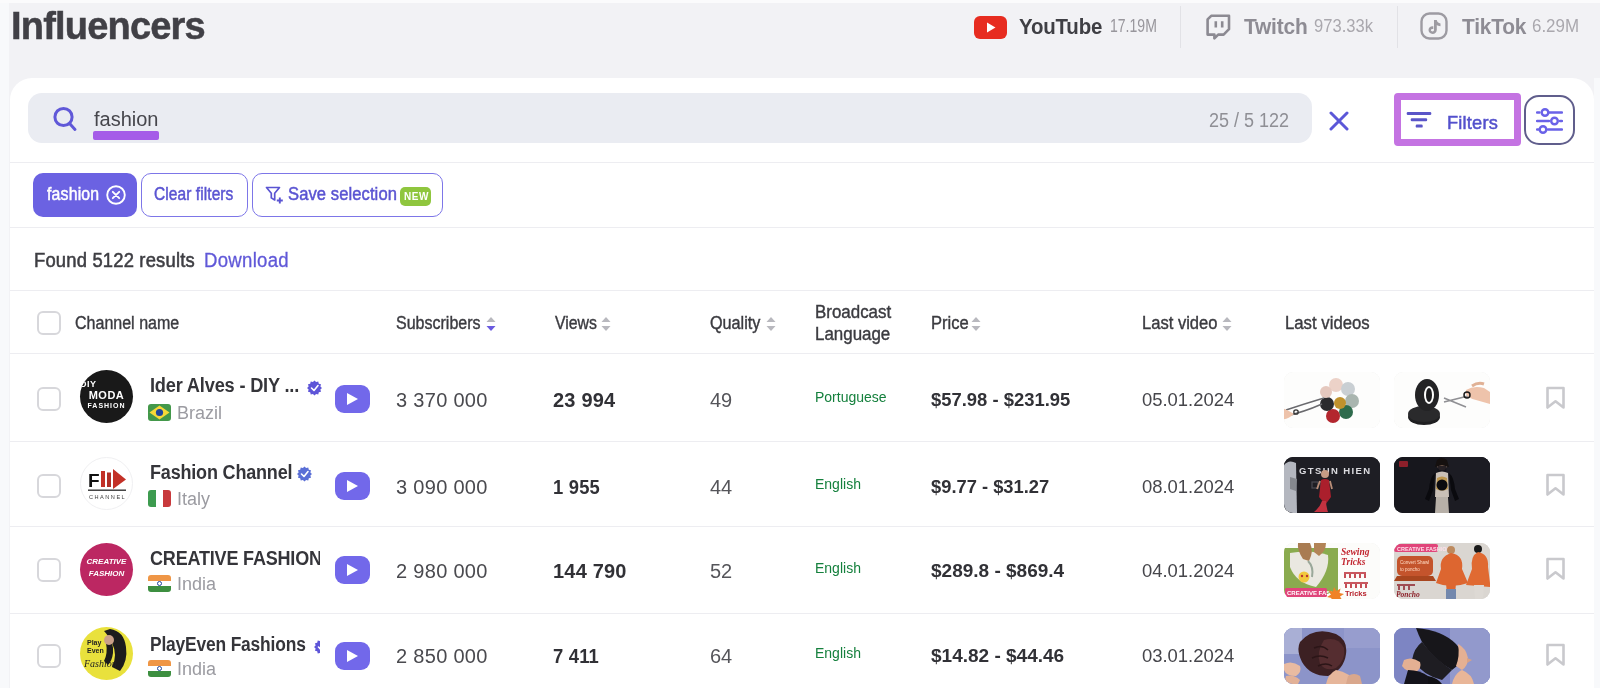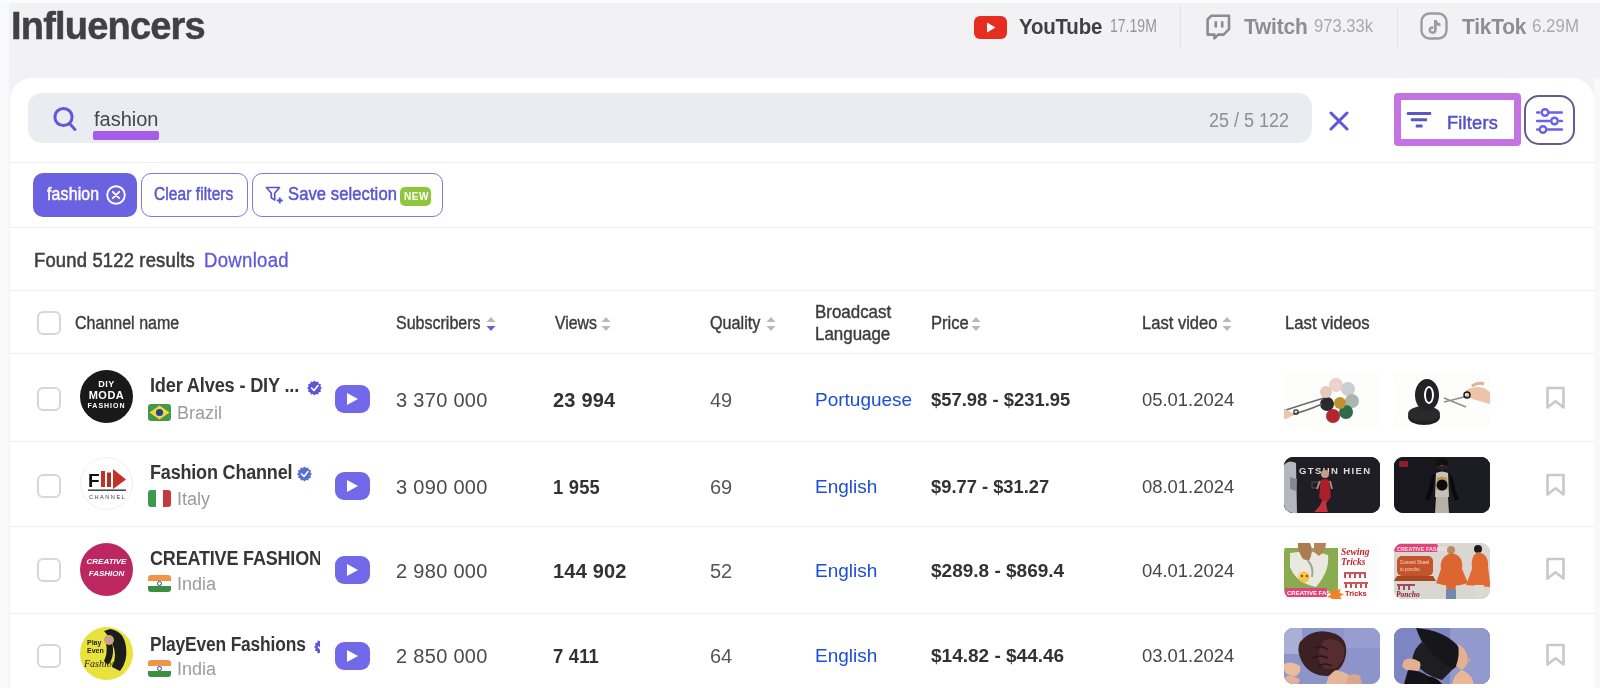--- a/index.html
+++ b/index.html
@@ -11,21 +11,21 @@
 .cb { position:absolute; left:37px; width:24px; height:24px; border:2px solid #d7d7db; border-radius:6px; background:#fff; }
 .avatar { position:absolute; left:80px; width:53px; height:53px; border-radius:50%; overflow:hidden; }
 .chname { position:absolute; left:150px; font-size:20px; font-weight:bold; color:#35353a; letter-spacing:-0.2px; white-space:nowrap; }
 .country { position:absolute; font-size:18px; color:#9b9ba1; }
 .flag { position:absolute; left:148px; width:23px; height:17px; border-radius:3px; overflow:hidden; }
 .play { position:absolute; left:335px; width:35px; height:28px; border-radius:9px; background:#7268ea; }
 .play svg { position:absolute; left:11px; top:7px; }
 .subs { position:absolute; left:396px; font-size:20px; color:#4a4a4f; letter-spacing:0.3px; }
 .views { position:absolute; left:553px; font-size:20px; font-weight:bold; color:#313136; letter-spacing:0.2px; }
 .qual { position:absolute; left:710px; font-size:20px; color:#55555a; }
-.lang { position:absolute; left:815px; font-size:19px; color:#1d4ed8; }
+.lang { position:absolute; left:815px; font-size:14px; color:#15803d; }
 .price { position:absolute; left:931px; font-size:19px; font-weight:bold; color:#313136; }
 .date { position:absolute; left:1142px; font-size:19px; color:#46464b; }
 .thumb { position:absolute; width:96px; height:56px; border-radius:9px; overflow:hidden; }
 .bmark { position:absolute; left:1545px; }
 </style>
 </head>
 <body>
 
 <div class="abs" style="left:0;top:0;width:9px;height:688px;background:#f8f9fb;"></div>
 <div class="abs" style="left:1594px;top:78px;width:6px;height:610px;background:#f8f9fb;"></div>
@@ -143,21 +143,21 @@
 </svg>
 <div class="abs" style="left:1142px;top:313px;font-size:18px;color:#3b3b40;-webkit-text-stroke:0.4px #3b3b40;transform:scaleX(0.92);transform-origin:0 0;">Last video</div>
 <svg class="abs" style="left:1221px;top:316px;" width="12" height="16" viewBox="0 0 12 16">
   <path d="M6 1 L10.5 6 L1.5 6 Z" fill="#b8b8be"></path>
   <path d="M6 15 L10.5 10 L1.5 10 Z" fill="#b8b8be"></path>
 </svg>
 <div class="abs" style="left:1285px;top:313px;font-size:18px;color:#3b3b40;-webkit-text-stroke:0.4px #3b3b40;transform:scaleX(0.93);transform-origin:0 0;">Last videos</div>
 
 <div class="cb" style="top:387px;"></div>
 <div class="avatar" style="top:370px;background:#191919;">
-  <div style="position:absolute;top:9px;left:0;width:100%;text-align:center;color:#fff;font-size:9px;font-weight:bold;letter-spacing:0.5px;">DIY</div>
+  <div style="position:absolute;top:9px;left:0;width:100%;text-align:left;color:#fff;font-size:9px;font-weight:bold;letter-spacing:0.5px;">DIY</div>
   <div style="position:absolute;top:19px;left:0;width:100%;text-align:center;color:#fff;font-size:11px;font-weight:bold;letter-spacing:0.5px;">MODA</div>
   <div style="position:absolute;top:32px;left:0;width:100%;text-align:center;color:#fff;font-size:7px;font-weight:bold;letter-spacing:1px;">FASHION</div>
 </div>
 <div class="chname" style="top:374px;transform:scaleX(0.91);transform-origin:0 0;">Ider Alves - DIY ...</div>
 <svg class="abs" style="left:307px;top:380px;" width="15" height="16" viewBox="0 0 15 16">
   <path d="M7.50 0.50 L9.08 2.11 L11.25 1.50 L11.81 3.69 L14.00 4.25 L13.39 6.42 L15.00 8.00 L13.39 9.58 L14.00 11.75 L11.81 12.31 L11.25 14.50 L9.08 13.89 L7.50 15.50 L5.92 13.89 L3.75 14.50 L3.19 12.31 L1.00 11.75 L1.61 9.58 L0.00 8.00 L1.61 6.42 L1.00 4.25 L3.19 3.69 L3.75 1.50 L5.92 2.11 Z" fill="#5e55d8"></path>
   <path d="M4.5 8 L7 10.5 L11 5.5" stroke="#fff" stroke-width="1.6" fill="none" stroke-linecap="round" stroke-linejoin="round"></path>
 </svg>
 <div class="flag" style="top:404px;">
   <svg width="23" height="17">
@@ -236,21 +236,21 @@
     </svg>
 </div>
 <div class="country" style="left:177px;top:489px;text-align:right;">Italy</div>
 <div class="play" style="top:472px;">
     <svg width="13" height="14" viewBox="0 0 13 14">
       <path d="M1 1 L12 7 L1 13 Z" fill="#fff"></path>
     </svg>
   </div>
 <div class="subs" style="top:476px;">3 090 000</div>
 <div class="views" style="top:476px;transform:scaleX(0.92);transform-origin:0 0;">1 955</div>
-<div class="qual" style="top:476px;">69</div>
+<div class="qual" style="top:476px;">44</div>
 <div class="lang" style="top:476px;">English</div>
 <div class="price" style="top:476px;transform:scaleX(0.965);transform-origin:0 0;">$9.77 - $31.27</div>
 <div class="date" style="top:476px;transform:scaleX(0.97);transform-origin:0 0;">08.01.2024</div>
 <div class="thumb" style="left:1284px;top:457px;background:#1b1b21;">
   <svg width="96" height="56" viewBox="0 0 96 56">
     <rect width="96" height="56" fill="#1e1e24"></rect>
     <path d="M0 8 Q5 2 12 6 L13 56 L0 56 Z" fill="#b4b7bf"></path>
     <path d="M6 20 L13 22 L12 34 L6 32 Z" fill="#86898f"></path>
     <text x="15" y="17" font-family="Liberation Sans" font-size="9.5" font-weight="bold" fill="#dcdce0" letter-spacing="1.4">GTSUN  HIEN</text>
     <rect x="28" y="25" width="6" height="6" fill="none" stroke="#4a4a52" stroke-width="1.2"></rect>
@@ -297,21 +297,21 @@
       <circle cx="11.5" cy="8.5" r="2" fill="none" stroke="#20469c" stroke-width="1"></circle>
     </svg>
 </div>
 <div class="country" style="left:177px;top:574px;">India</div>
 <div class="play" style="top:556px;">
     <svg width="13" height="14" viewBox="0 0 13 14">
       <path d="M1 1 L12 7 L1 13 Z" fill="#fff"></path>
     </svg>
   </div>
 <div class="subs" style="top:560px;">2 980 000</div>
-<div class="views" style="top:560px;">144 902</div>
+<div class="views" style="top:560px;">144 790</div>
 <div class="qual" style="top:560px;">52</div>
 <div class="lang" style="top:560px;">English</div>
 <div class="price" style="top:560px;">$289.8 - $869.4</div>
 <div class="date" style="top:560px;transform:scaleX(0.97);transform-origin:0 0;">04.01.2024</div>
 <div class="thumb" style="left:1284px;top:543px;background:#fff;box-shadow:inset 0 0 0 1px #ededeb;">
   <svg width="96" height="56" viewBox="0 0 96 56">
     <rect width="96" height="56" fill="#fcfcfa"></rect>
     <rect x="0" y="5" width="54" height="46" fill="#8aab4f"></rect>
     <path d="M6 10 Q26 6 44 12 Q46 28 32 44 Q12 40 6 24 Z" fill="#eae8e1"></path>
     <path d="M14 0 L26 0 Q30 8 25 18 L19 16 Q13 7 14 0 Z" fill="#a97c52"></path>

